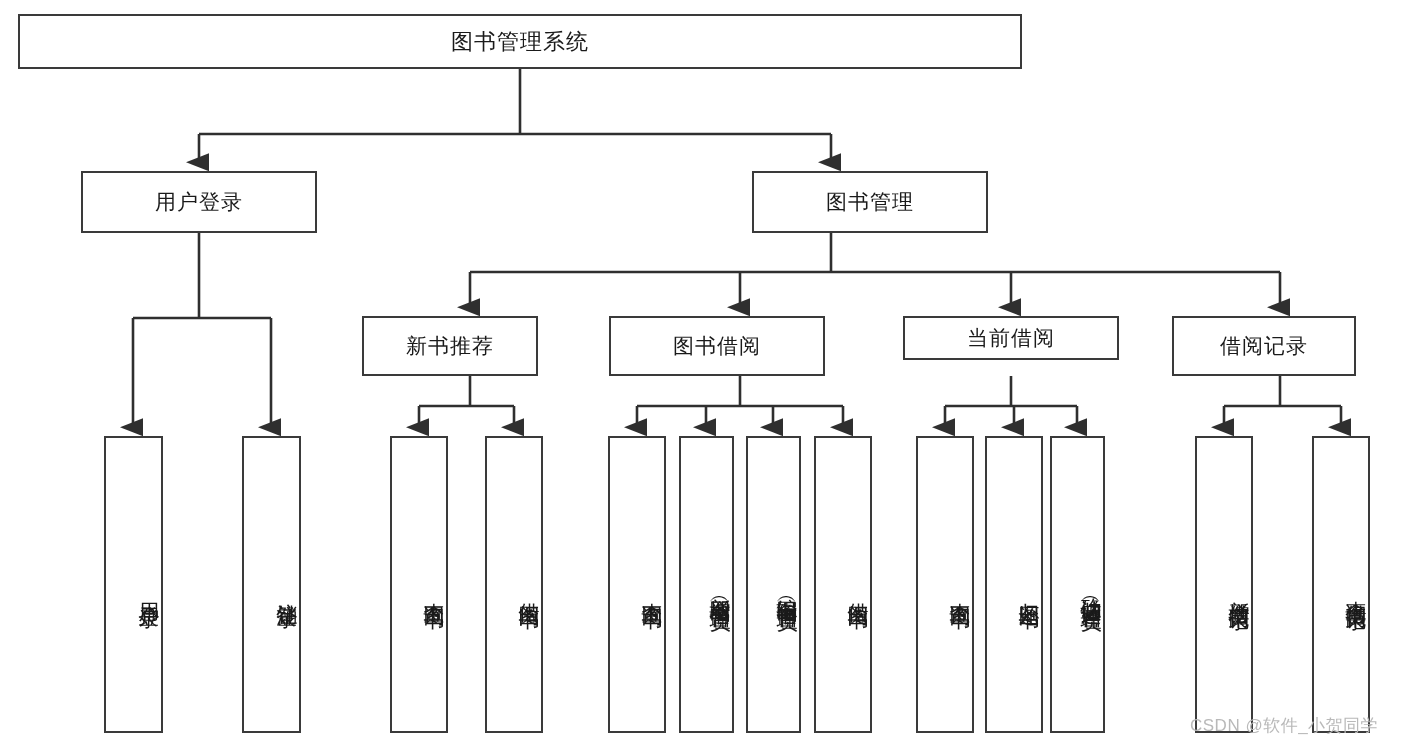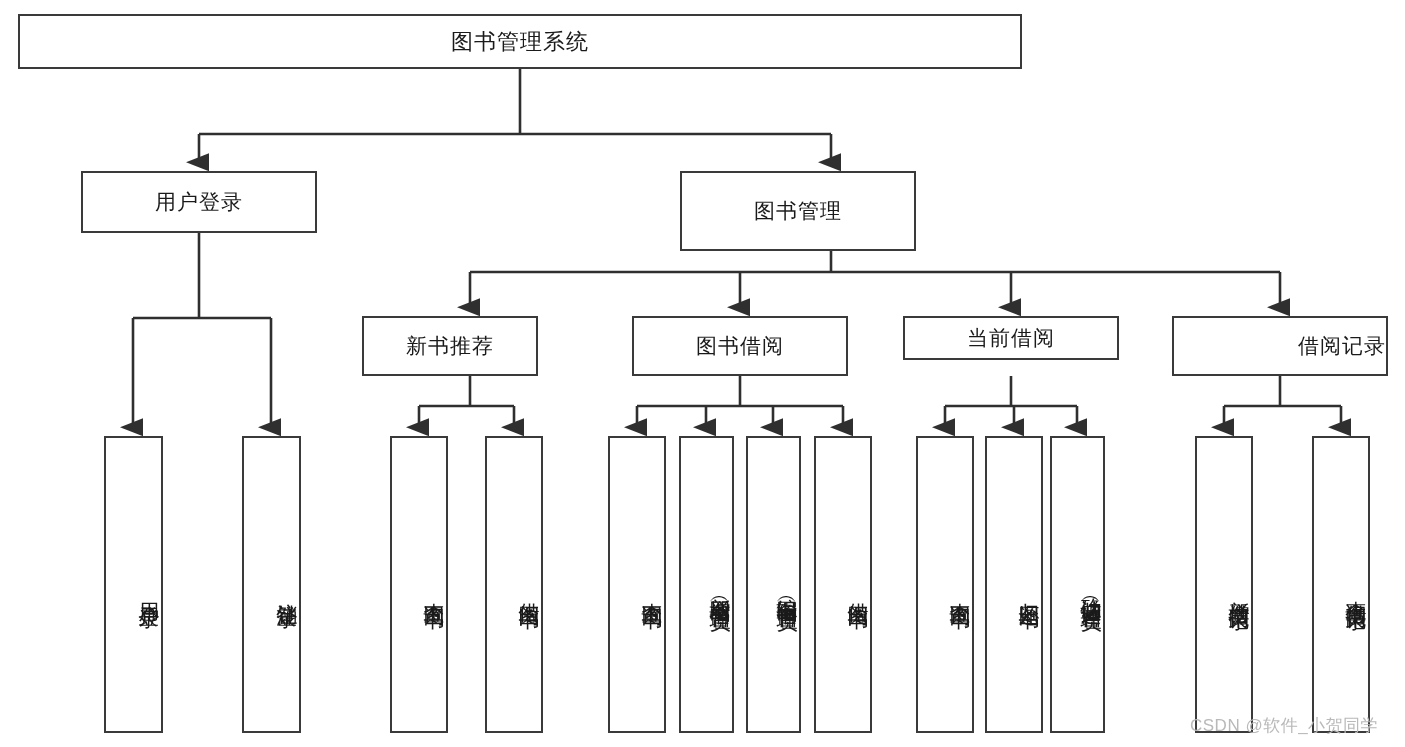--- a/index.html
+++ b/index.html
@@ -121,34 +121,34 @@
     </g>
   </svg>
 
   <div class="node horiz root" style="left:18px;top:14px;width:1004px;height:55px;">
     <span>图书管理系统</span>
   </div>
 
   <div class="node horiz" style="left:81px;top:171px;width:236px;height:62px;">
     <span>用户登录</span>
   </div>
-  <div class="node horiz" style="left:680px;top:171px;width:236px;height:80px;">
+  <div class="node horiz" style="left:752px;top:171px;width:236px;height:62px;">
     <span>图书管理</span>
   </div>
 
   <div class="node horiz" style="left:362px;top:316px;width:176px;height:60px;">
     <span>新书推荐</span>
   </div>
-  <div class="node horiz" style="left:632px;top:316px;width:216px;height:60px;">
+  <div class="node horiz" style="left:609px;top:316px;width:216px;height:60px;">
     <span>图书借阅</span>
   </div>
   <div class="node horiz" style="left:903px;top:316px;width:216px;height:44px;">
     <span>当前借阅</span>
   </div>
-  <div class="node horiz" style="left:1172px;top:316px;width:216px;height:60px;justify-content:flex-end;">
+  <div class="node horiz" style="left:1172px;top:316px;width:184px;height:60px;">
     <span>借阅记录</span>
   </div>
 
   <div class="node vert" style="left:104px;top:436px;width:59px;height:297px;">
     <span>用户登录</span>
   </div>
   <div class="node vert" style="left:242px;top:436px;width:59px;height:297px;">
     <span>注销登录</span>
   </div>
 

